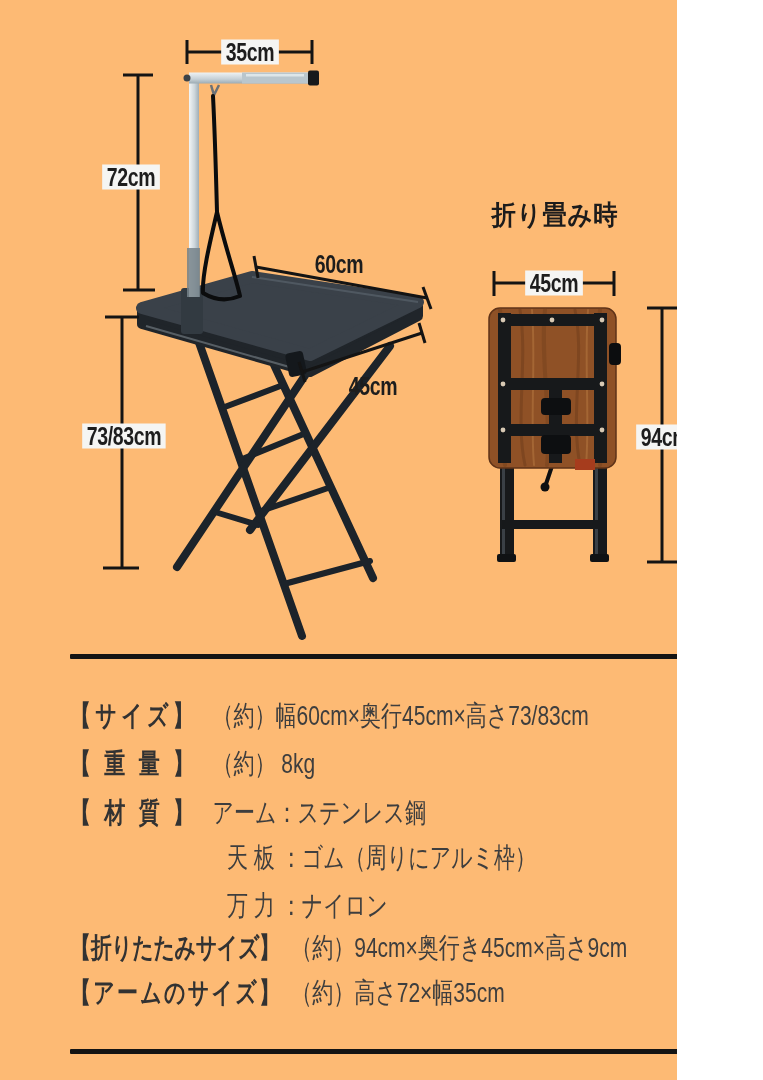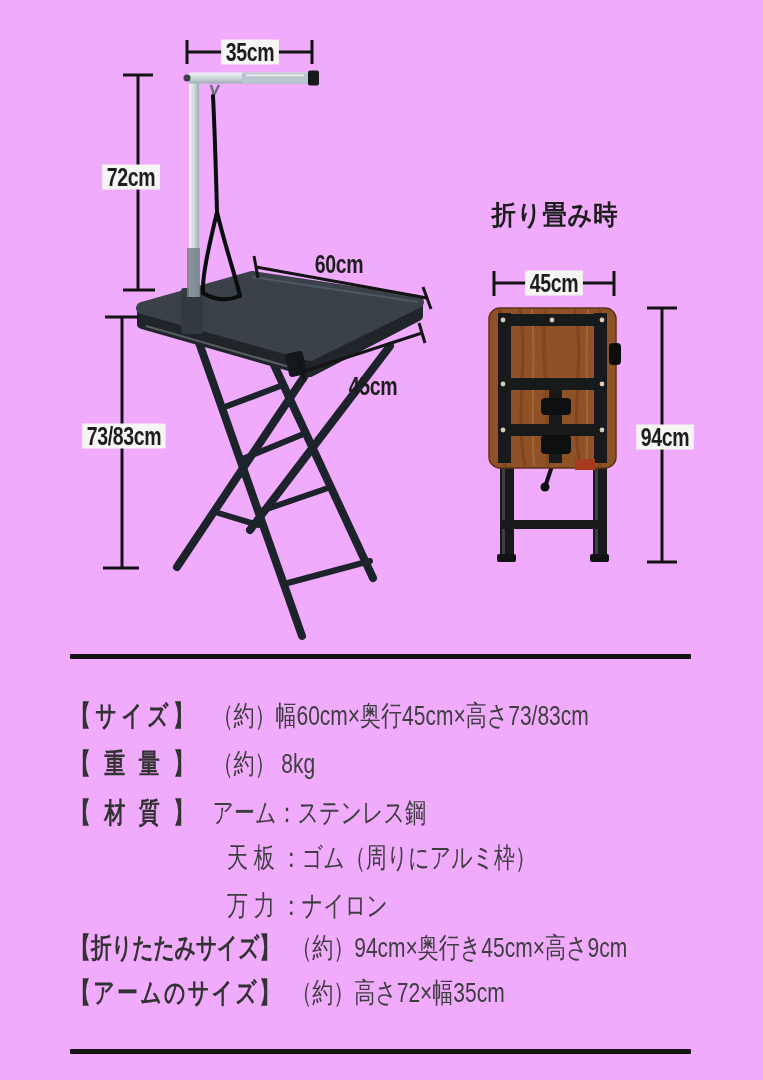--- a/index.html
+++ b/index.html
@@ -1,18 +1,18 @@
 <!DOCTYPE html>
 <html><head>
 <meta charset="utf-8">
 <style>
   html,body{margin:0;padding:0;}
   .canvas{
-    position:relative;width:763px;height:1080px;
-    background:#f0abfc;overflow:hidden;
+    position:relative;width:677px;height:1080px;
+    background:#fdba74;overflow:hidden;
     font-family:"Liberation Sans","DejaVu Sans",sans-serif;
   }
   svg{position:absolute;left:0;top:0;}
   
   .dim{
     position:absolute;
     transform:translate(-50%,-50%) scaleX(0.78);
     font-size:25px;font-weight:600;color:#1d1d1d;
     letter-spacing:-0.5px;white-space:nowrap;
     background:#f5f5f3;padding:0 6px;line-height:1;

